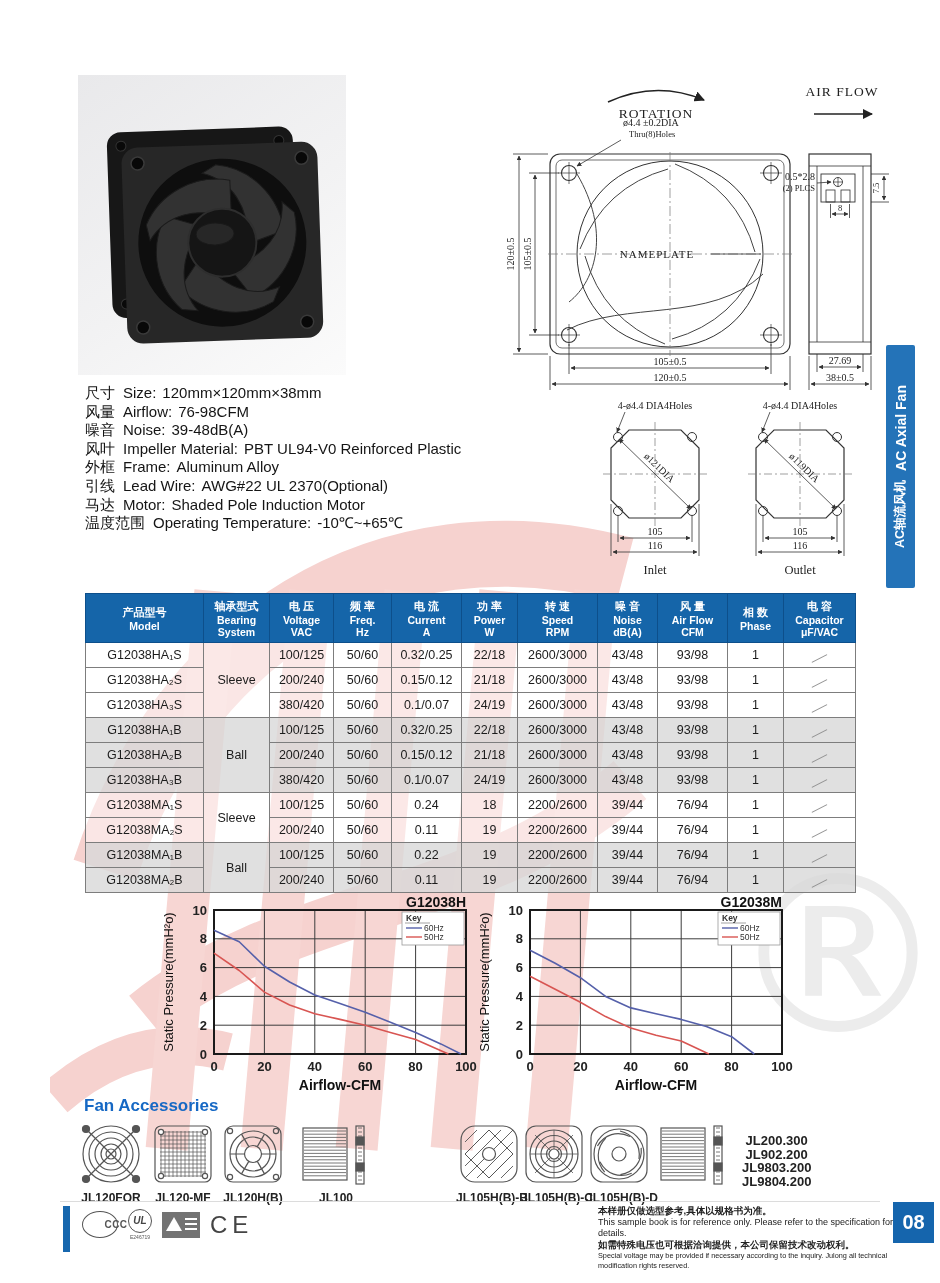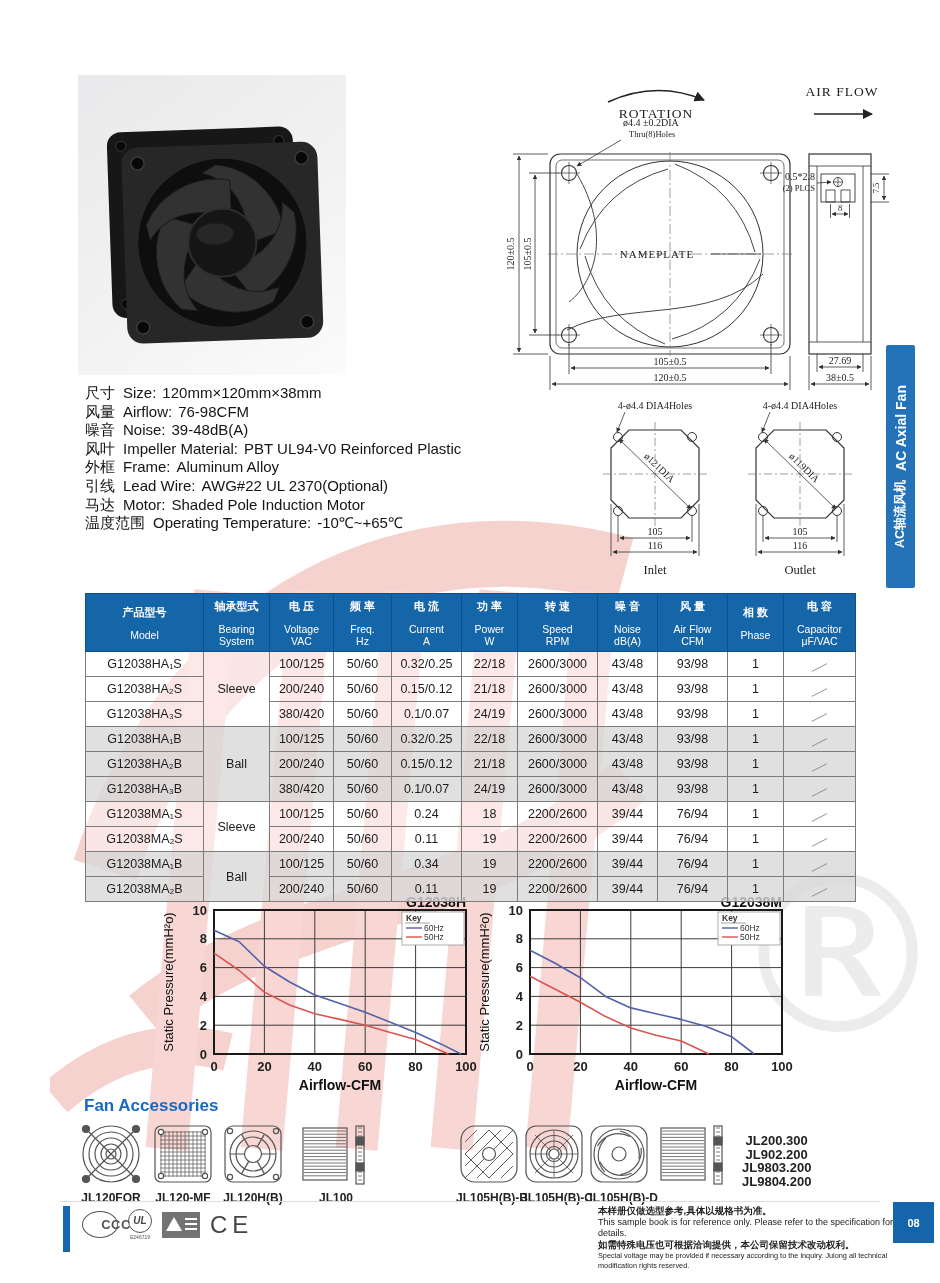--- a/index.html
+++ b/index.html
@@ -31,21 +31,21 @@
   .side-tab-inner{position:absolute;left:0;top:243px;width:243px;height:29px;
                   transform:rotate(-90deg);transform-origin:0 0;display:flex;align-items:center;
                   justify-content:center;gap:9px;color:#fff;white-space:nowrap;}
   .tab-cn{font-size:12.5px;font-weight:700;}
   .tab-en{font-size:14px;font-weight:700;}
   
   .spec-table{position:absolute;left:85px;top:593px;width:770px;border-collapse:collapse;
               table-layout:fixed;z-index:1;}
   .spec-table th{background:#1565a9;color:#fff;border:1px solid #0d4f8b;padding:4px 1px;vertical-align:middle;}
   .th-cn{font-size:11px;font-weight:700;line-height:16px;}
-  .th-en{font-size:10.5px;font-weight:400;line-height:12px;white-space:pre-line;margin-top:9px;}
+  .th-en{font-size:10.5px;font-weight:700;line-height:12px;white-space:pre-line;}
   .spec-table td{border:1px solid #7d7d7d;text-align:center;font-size:12.5px;height:24px;
                  color:#1c1c1c;background:rgba(255,255,255,0.45);padding:0 2px;}
   .spec-table tr.shaded td{background:rgba(216,216,216,0.8);}
   .slash{display:inline-block;width:17px;height:1.3px;background:#8f8f8f;transform:rotate(-27deg);}
   
   .chart{position:absolute;}
   .tick{font-family:"Liberation Sans",sans-serif;font-size:13px;font-weight:700;fill:#222;}
   .chart-title{font-family:"Liberation Sans",sans-serif;font-size:14px;font-weight:700;fill:#111;}
   .axis-label{font-family:"Liberation Sans",sans-serif;font-size:14px;font-weight:700;fill:#111;}
   .axis-label-y{font-family:"Liberation Sans",sans-serif;font-size:13px;font-weight:400;fill:#111;}
@@ -58,39 +58,39 @@
   .acc-item.wide{width:84px;}
   .acc-label{font-size:12px;font-weight:700;color:#222;margin-top:1px;white-space:nowrap;}
   .acc-parts{position:absolute;left:742px;top:1134px;font-size:13px;font-weight:700;color:#222;
              line-height:13.5px;text-align:center;}
   
   .footer-divider{position:absolute;left:60px;top:1201px;width:820px;height:1px;background:#dcdcdc;}
   .cert-bar{position:absolute;left:63px;top:1206px;width:7px;height:46px;background:#1767ae;}
   .footer-certs{position:absolute;left:82px;top:1209px;display:flex;align-items:center;gap:10px;}
   .cert{display:inline-flex;align-items:center;justify-content:center;}
   .cert.ccc{width:34px;height:25px;border:1.5px solid #555;border-radius:50%;}
-  .cert.ccc i{font-style:normal;font-size:13px;font-weight:700;color:#555;letter-spacing:0.5px;padding-left:32px;}
+  .cert.ccc i{font-style:normal;font-size:10px;font-weight:700;color:#555;letter-spacing:0.5px;padding-left:32px;}
   .cert.ul{flex-direction:column;}
   .cert.ul b{display:block;width:22px;height:22px;border:1.6px solid #555;border-radius:50%;
              font-size:10px;font-weight:700;font-style:italic;color:#444;line-height:22px;text-align:center;}
   .cert.ul small{font-size:5px;color:#555;margin-top:1px;}
   .cert.badge{width:38px;height:26px;background:#737373;position:relative;}
   .cert.badge .tri{position:absolute;left:4px;top:5px;width:0;height:0;
                    border-left:8px solid transparent;border-right:8px solid transparent;
                    border-bottom:14px solid #fff;}
   .cert.badge .lines{position:absolute;right:3px;top:6px;width:12px;height:14px;
                      background:repeating-linear-gradient(#fff 0 2px,#737373 2px 5px);}
   .cert.ce{font-size:24px;font-weight:500;color:#444;letter-spacing:5px;font-family:"Liberation Sans",sans-serif;}
   .footer-notes{position:absolute;left:598px;top:1205px;width:300px;color:#222;}
   .footer-notes .note-0{font-size:9.5px;font-weight:700;line-height:12px;}
   .footer-notes .note-1{font-size:9px;line-height:11px;}
   .footer-notes .note-2{font-size:9.5px;font-weight:700;line-height:12px;}
   .footer-notes .note-3{font-size:7.3px;line-height:10px;}
   .page-box{position:absolute;left:893px;top:1202px;width:41px;height:41px;background:#1565ad;
-            color:#fff;font-size:11px;font-weight:700;display:flex;align-items:center;justify-content:center;}
+            color:#fff;font-size:20px;font-weight:700;display:flex;align-items:center;justify-content:center;}
 </style>
 </head>
 <body>
 
 <div class="page">
 
   <svg class="wm" style="left:50px;top:270px" width="640" height="920" viewBox="0 0 640 920">
     <g fill="none" stroke="#f6d2cf">
       <path d="M55,600 C130,370 330,235 575,300" stroke-width="66"></path>
       <path d="M95,745 C235,630 430,640 580,510" stroke-width="50"></path>
@@ -472,21 +472,21 @@
             <td>39/44</td>
             <td>76/94</td>
             <td>1</td>
             <td><span class="slash"></span></td>
           </tr>
           <tr class="shaded">
             <td class="cell-model">G12038MA₁B</td>
             <td class="cell-bearing" rowspan="2">Ball</td>
             <td>100/125</td>
             <td>50/60</td>
-            <td>0.34</td>
+            <td>0.22</td>
             <td>19</td>
             <td>2200/2600</td>
             <td>39/44</td>
             <td>76/94</td>
             <td>1</td>
             <td><span class="slash"></span></td>
           </tr>
           <tr class="shaded">
             <td class="cell-model">G12038MA₂B</td>
             <td>200/240</td>

